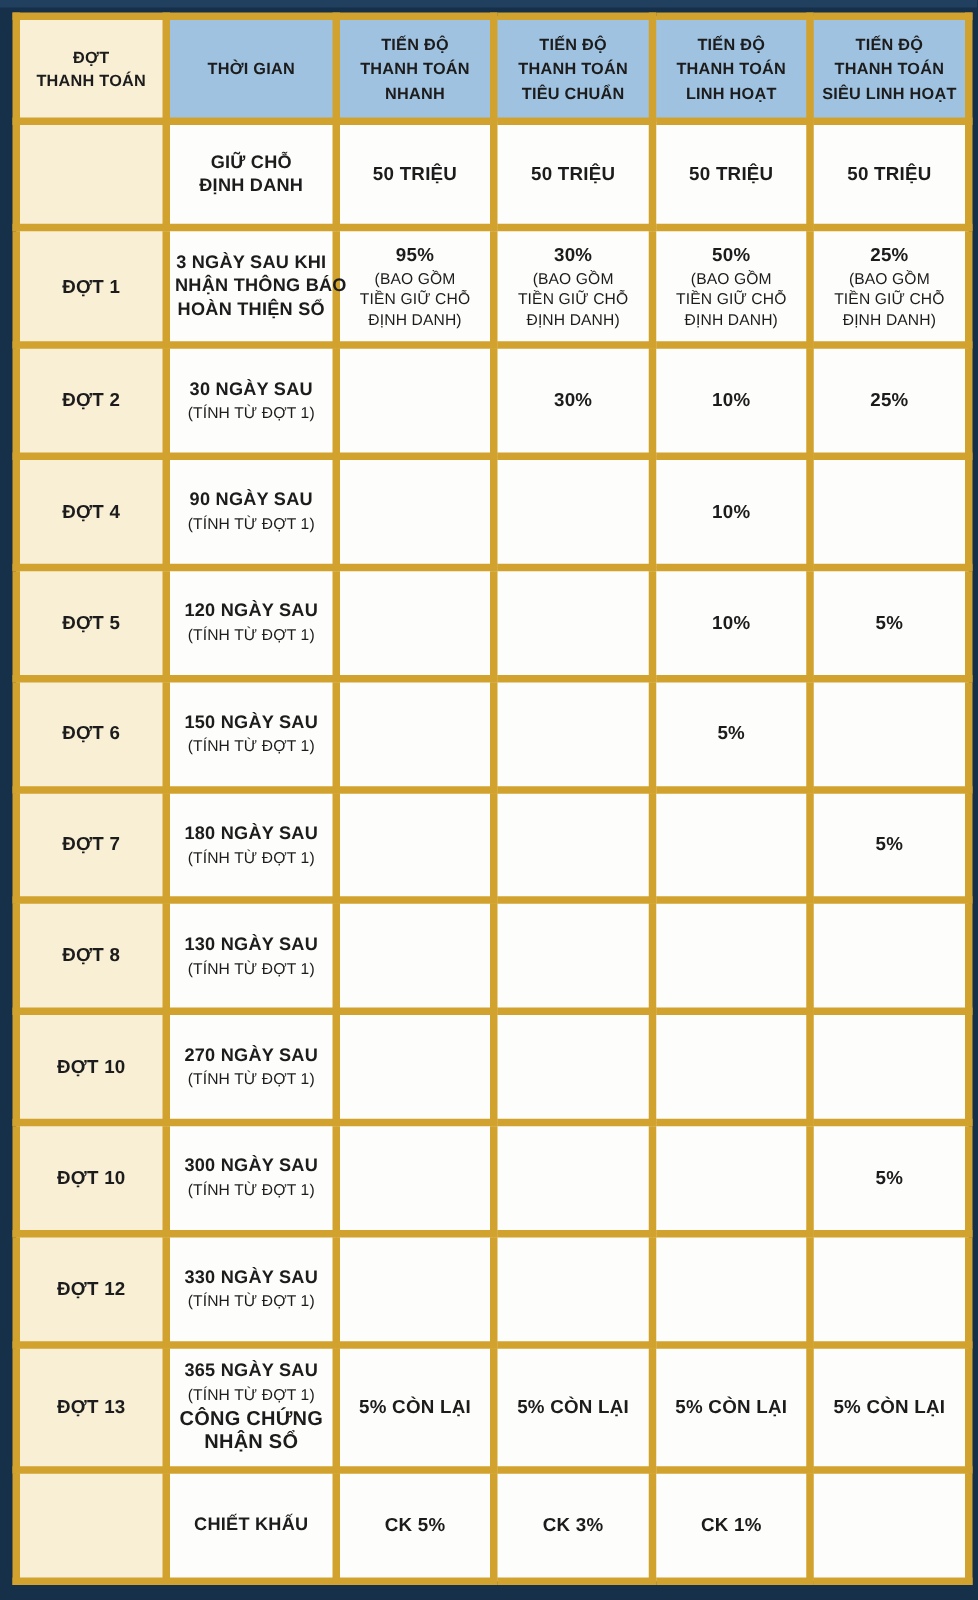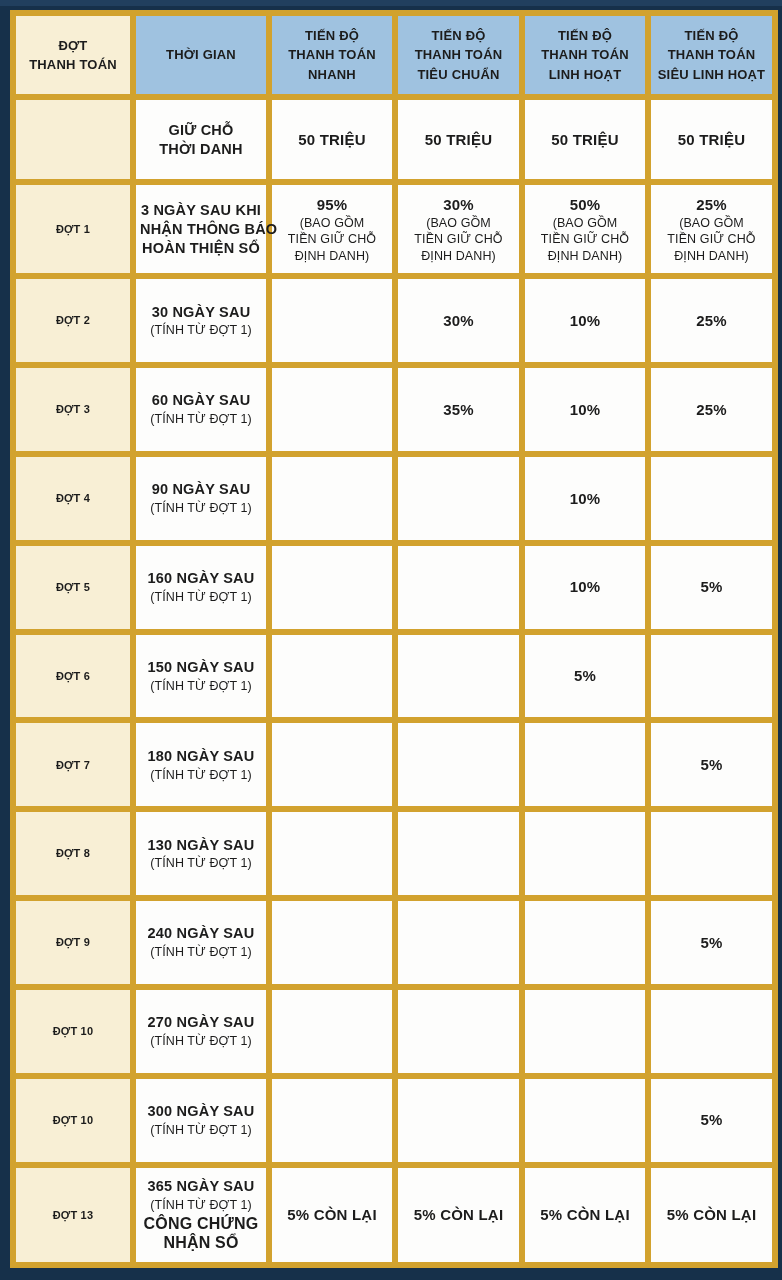--- a/index.html
+++ b/index.html
@@ -61,21 +61,21 @@
   }
   .time-cell .cell-main{font-size:14.5px;}
   .cell-sub{
     font-weight:400;font-size:12.5px;line-height:1.3;
     margin-top:1px;letter-spacing:.1px;
   }
   .cell-big{
     font-weight:bold;font-size:16px;line-height:1.15;
     margin-top:2px;letter-spacing:.2px;
   }
-  .label-cell .cell-main{font-size:11px;}
+  .label-cell .cell-main{font-size:15px;}
 </style>
 </head>
 <body>
 
 <div class="canvas">
   <div class="top-sheen"></div>
   <table class="pay-table">
     <colgroup>
       <col class="c1">
         <col class="c2">
@@ -126,21 +126,21 @@
             </div>
           </th>
       </tr>
     </thead>
     <tbody id="table-body">
         <tr>
           <td class="cream label-cell"></td>
           <td class="white time-cell">
             <div class="cell-main">
               <div class="ln">GIỮ CHỖ</div>
-              <div class="ln">THỜI DANH</div>
+              <div class="ln">ĐỊNH DANH</div>
             </div>
           </td>
           <td class="white value-cell">
             <div class="cell-main">50 TRIỆU</div>
           </td>
           <td class="white value-cell">
             <div class="cell-main">50 TRIỆU</div>
           </td>
           <td class="white value-cell">
             <div class="cell-main">50 TRIỆU</div>
@@ -207,65 +207,46 @@
           </td>
           <td class="white value-cell">
             <div class="cell-main">10%</div>
           </td>
           <td class="white value-cell">
             <div class="cell-main">25%</div>
           </td>
         </tr>
         <tr>
           <td class="cream label-cell">
-            <div class="cell-main">ĐỢT 3</div>
-          </td>
-          <td class="white time-cell">
-            <div class="cell-main">60 NGÀY SAU</div>
-            <div class="cell-sub">(TÍNH TỪ ĐỢT 1)</div>
-          </td>
-          <td class="white value-cell"></td>
-          <td class="white value-cell">
-            <div class="cell-main">35%</div>
-          </td>
+            <div class="cell-main">ĐỢT 4</div>
+          </td>
+          <td class="white time-cell">
+            <div class="cell-main">90 NGÀY SAU</div>
+            <div class="cell-sub">(TÍNH TỪ ĐỢT 1)</div>
+          </td>
+          <td class="white value-cell"></td>
+          <td class="white value-cell"></td>
           <td class="white value-cell">
             <div class="cell-main">10%</div>
           </td>
-          <td class="white value-cell">
-            <div class="cell-main">25%</div>
-          </td>
-        </tr>
-        <tr>
-          <td class="cream label-cell">
-            <div class="cell-main">ĐỢT 4</div>
-          </td>
-          <td class="white time-cell">
-            <div class="cell-main">90 NGÀY SAU</div>
+          <td class="white value-cell"></td>
+        </tr>
+        <tr>
+          <td class="cream label-cell">
+            <div class="cell-main">ĐỢT 5</div>
+          </td>
+          <td class="white time-cell">
+            <div class="cell-main">120 NGÀY SAU</div>
             <div class="cell-sub">(TÍNH TỪ ĐỢT 1)</div>
           </td>
           <td class="white value-cell"></td>
           <td class="white value-cell"></td>
           <td class="white value-cell">
             <div class="cell-main">10%</div>
           </td>
-          <td class="white value-cell"></td>
-        </tr>
-        <tr>
-          <td class="cream label-cell">
-            <div class="cell-main">ĐỢT 5</div>
-          </td>
-          <td class="white time-cell">
-            <div class="cell-main">160 NGÀY SAU</div>
-            <div class="cell-sub">(TÍNH TỪ ĐỢT 1)</div>
-          </td>
-          <td class="white value-cell"></td>
-          <td class="white value-cell"></td>
-          <td class="white value-cell">
-            <div class="cell-main">10%</div>
-          </td>
           <td class="white value-cell">
             <div class="cell-main">5%</div>
           </td>
         </tr>
         <tr>
           <td class="cream label-cell">
             <div class="cell-main">ĐỢT 6</div>
           </td>
           <td class="white time-cell">
             <div class="cell-main">150 NGÀY SAU</div>
@@ -301,60 +282,58 @@
             <div class="cell-main">130 NGÀY SAU</div>
             <div class="cell-sub">(TÍNH TỪ ĐỢT 1)</div>
           </td>
           <td class="white value-cell"></td>
           <td class="white value-cell"></td>
           <td class="white value-cell"></td>
           <td class="white value-cell"></td>
         </tr>
         <tr>
           <td class="cream label-cell">
-            <div class="cell-main">ĐỢT 9</div>
-          </td>
-          <td class="white time-cell">
-            <div class="cell-main">240 NGÀY SAU</div>
+            <div class="cell-main">ĐỢT 10</div>
+          </td>
+          <td class="white time-cell">
+            <div class="cell-main">270 NGÀY SAU</div>
+            <div class="cell-sub">(TÍNH TỪ ĐỢT 1)</div>
+          </td>
+          <td class="white value-cell"></td>
+          <td class="white value-cell"></td>
+          <td class="white value-cell"></td>
+          <td class="white value-cell"></td>
+        </tr>
+        <tr>
+          <td class="cream label-cell">
+            <div class="cell-main">ĐỢT 10</div>
+          </td>
+          <td class="white time-cell">
+            <div class="cell-main">300 NGÀY SAU</div>
             <div class="cell-sub">(TÍNH TỪ ĐỢT 1)</div>
           </td>
           <td class="white value-cell"></td>
           <td class="white value-cell"></td>
           <td class="white value-cell"></td>
           <td class="white value-cell">
             <div class="cell-main">5%</div>
           </td>
         </tr>
         <tr>
           <td class="cream label-cell">
-            <div class="cell-main">ĐỢT 10</div>
-          </td>
-          <td class="white time-cell">
-            <div class="cell-main">270 NGÀY SAU</div>
-            <div class="cell-sub">(TÍNH TỪ ĐỢT 1)</div>
-          </td>
-          <td class="white value-cell"></td>
-          <td class="white value-cell"></td>
-          <td class="white value-cell"></td>
-          <td class="white value-cell"></td>
-        </tr>
-        <tr>
-          <td class="cream label-cell">
-            <div class="cell-main">ĐỢT 10</div>
-          </td>
-          <td class="white time-cell">
-            <div class="cell-main">300 NGÀY SAU</div>
-            <div class="cell-sub">(TÍNH TỪ ĐỢT 1)</div>
-          </td>
-          <td class="white value-cell"></td>
-          <td class="white value-cell"></td>
-          <td class="white value-cell"></td>
-          <td class="white value-cell">
-            <div class="cell-main">5%</div>
-          </td>
+            <div class="cell-main">ĐỢT 12</div>
+          </td>
+          <td class="white time-cell">
+            <div class="cell-main">330 NGÀY SAU</div>
+            <div class="cell-sub">(TÍNH TỪ ĐỢT 1)</div>
+          </td>
+          <td class="white value-cell"></td>
+          <td class="white value-cell"></td>
+          <td class="white value-cell"></td>
+          <td class="white value-cell"></td>
         </tr>
         <tr>
           <td class="cream label-cell">
             <div class="cell-main">ĐỢT 13</div>
           </td>
           <td class="white time-cell">
             <div class="cell-main">365 NGÀY SAU</div>
             <div class="cell-sub">(TÍNH TỪ ĐỢT 1)</div>
             <div class="cell-big">
               <div class="ln">CÔNG CHỨNG</div>
@@ -366,16 +345,32 @@
           </td>
           <td class="white value-cell">
             <div class="cell-main">5% CÒN LẠI</div>
           </td>
           <td class="white value-cell">
             <div class="cell-main">5% CÒN LẠI</div>
           </td>
           <td class="white value-cell">
             <div class="cell-main">5% CÒN LẠI</div>
           </td>
+        </tr>
+        <tr>
+          <td class="cream label-cell"></td>
+          <td class="white time-cell">
+            <div class="cell-main">CHIẾT KHẤU</div>
+          </td>
+          <td class="white value-cell">
+            <div class="cell-main">CK 5%</div>
+          </td>
+          <td class="white value-cell">
+            <div class="cell-main">CK 3%</div>
+          </td>
+          <td class="white value-cell">
+            <div class="cell-main">CK 1%</div>
+          </td>
+          <td class="white value-cell"></td>
         </tr>
       </tbody>
   </table>
 </div>
 
 </body></html>

